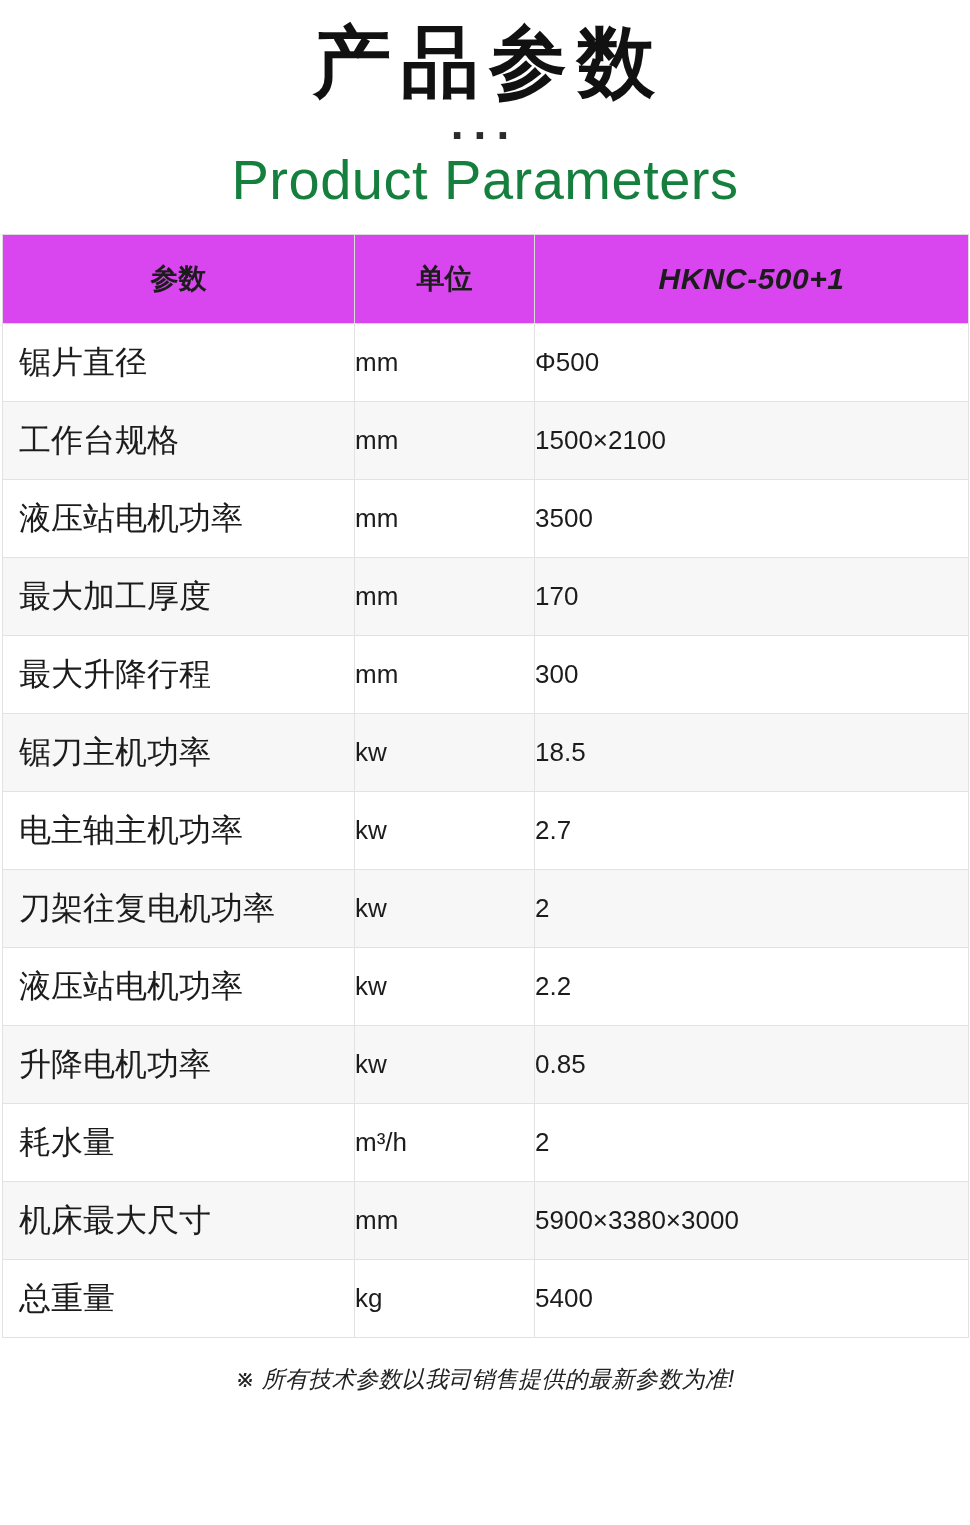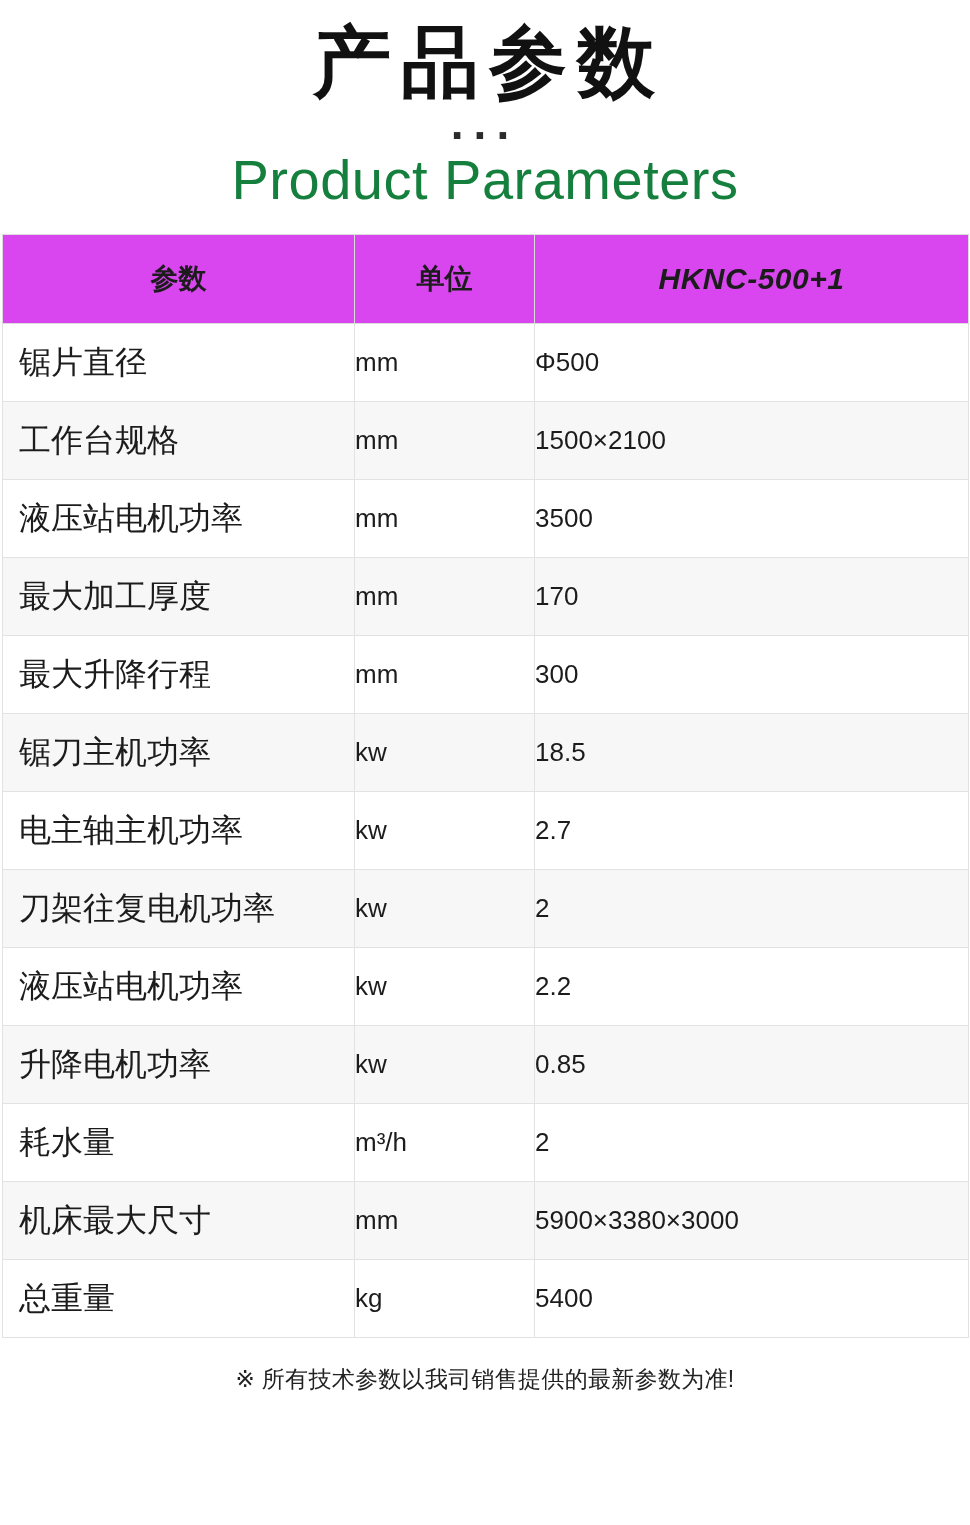--- a/index.html
+++ b/index.html
@@ -96,20 +96,21 @@
   }
   table.params tbody tr:nth-child(even) td {
     background: #f7f7f7;
   }
   .footnote {
     text-align: center;
     font-size: 23px;
     color: #222222;
     margin-top: 26px;
     letter-spacing: 0.3px;
+    font-style: italic;
   }
 </style>
 </head>
 <body>
 
 <div class="page">
 
   <div class="header">
     <h1 class="title-cn">产品参数</h1>
     <div class="dots">...</div>

